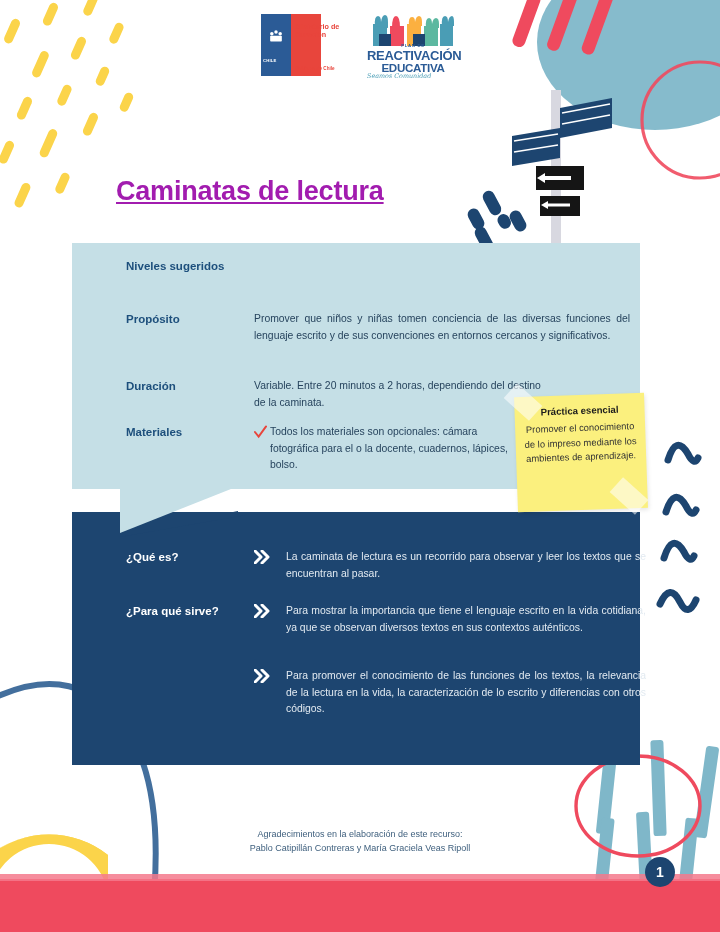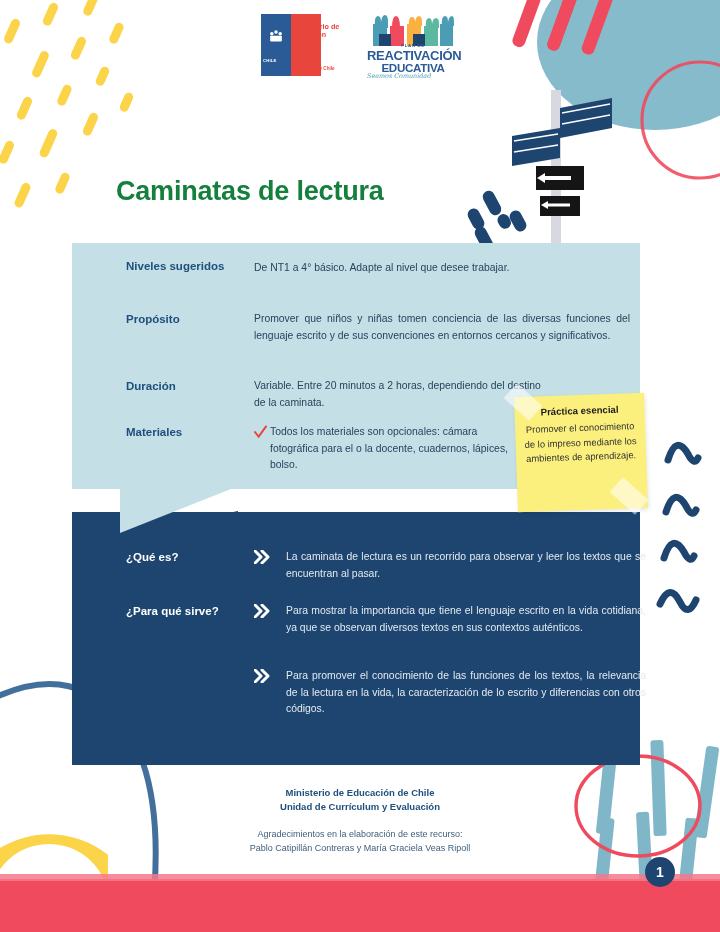--- a/index.html
+++ b/index.html
@@ -65,23 +65,24 @@
   }
   .lr-sub {
     position: absolute; left: 0; top: 58px; width: 92px; text-align: left;
     font-size: 6.4px; color: #4a9db5; font-style: italic;
     font-family: "DejaVu Serif", serif;
   }
 
   
   .doc-title {
     position: absolute; left: 116px; top: 176px;
-    font-size: 27px; font-weight: bold; color: #15803d;
+    font-size: 27px; font-weight: bold; color: #a21caf;
     letter-spacing: -0.2px;
     z-index: 5;
+    text-decoration: underline;
   }
 
   
   .card-light {
     position: absolute; left: 72px; top: 243px;
     width: 568px; height: 246px;
     background: #c5dfe6;
     z-index: 4;
   }
   .card-dark {
@@ -302,21 +303,20 @@
   <div class="doc-title">Caminatas de lectura</div>
 
   <div class="card-light"></div>
 
   <svg class="deco" style="left:120px;top:487px;width:120px;height:48px;z-index:5" viewBox="0 0 120 48">
     <polygon points="0,0 116,0 0,46" fill="#c5dfe6"></polygon>
   </svg>
 
   <div class="row" style="left:110px; top:258px; width:520px; z-index:6">
     <div class="lbl">Niveles sugeridos</div>
-    <div class="val" style="width:376px; padding-top:2px">De NT1 a 4° básico. Adapte al nivel que desee trabajar.</div>
   </div>
 
   <div class="row" style="left:110px; top:311px; width:520px; z-index:6">
     <div class="lbl">Propósito</div>
     <div class="val" style="width:376px">Promover que niños y niñas tomen conciencia de las diversas funciones del lenguaje escrito y de sus convenciones en entornos cercanos y significativos.</div>
   </div>
 
   <div class="row" style="left:110px; top:378px; width:520px; z-index:6">
     <div class="lbl">Duración</div>
     <div class="val" style="width:300px; text-align:left">Variable. Entre 20 minutos a 2 horas, dependiendo  del destino de la caminata.</div>
@@ -372,24 +372,20 @@
   <div class="row" style="left:238px; top:668px; width:392px; z-index:6">
     <div style="position:relative; width:392px; padding-left:32px">
       <svg class="chev" viewBox="0 0 17 14">
         <path d="M1 1 L7 7 L1 13" fill="none" stroke="#ffffff" stroke-width="3" stroke-linecap="round" stroke-linejoin="round"></path>
         <path d="M8 1 L14 7 L8 13" fill="none" stroke="#ffffff" stroke-width="3" stroke-linecap="round" stroke-linejoin="round"></path>
       </svg>
       <div class="val val-dark">Para promover el conocimiento de las funciones de los textos, la relevancia de la lectura en la vida, la caracterización de lo escrito y diferencias con otros códigos.</div>
     </div>
   </div>
 
-  <div class="foot-main">
-    <div>Ministerio de Educación de Chile</div>
-    <div>Unidad de Currículum y Evaluación</div>
-  </div>
   <div class="foot-sub">
     <div>Agradecimientos en la elaboración de este recurso:</div>
     <div>Pablo Catipillán Contreras y María Graciela Veas Ripoll</div>
   </div>
 
   <div class="pagenum">1</div>
 
 </div>
 
 </body></html>

